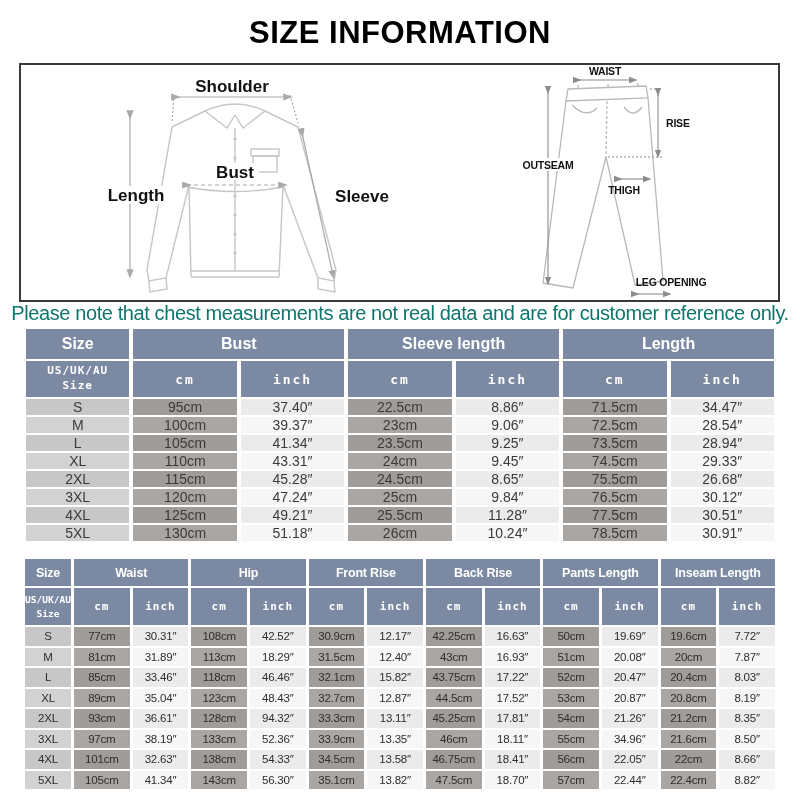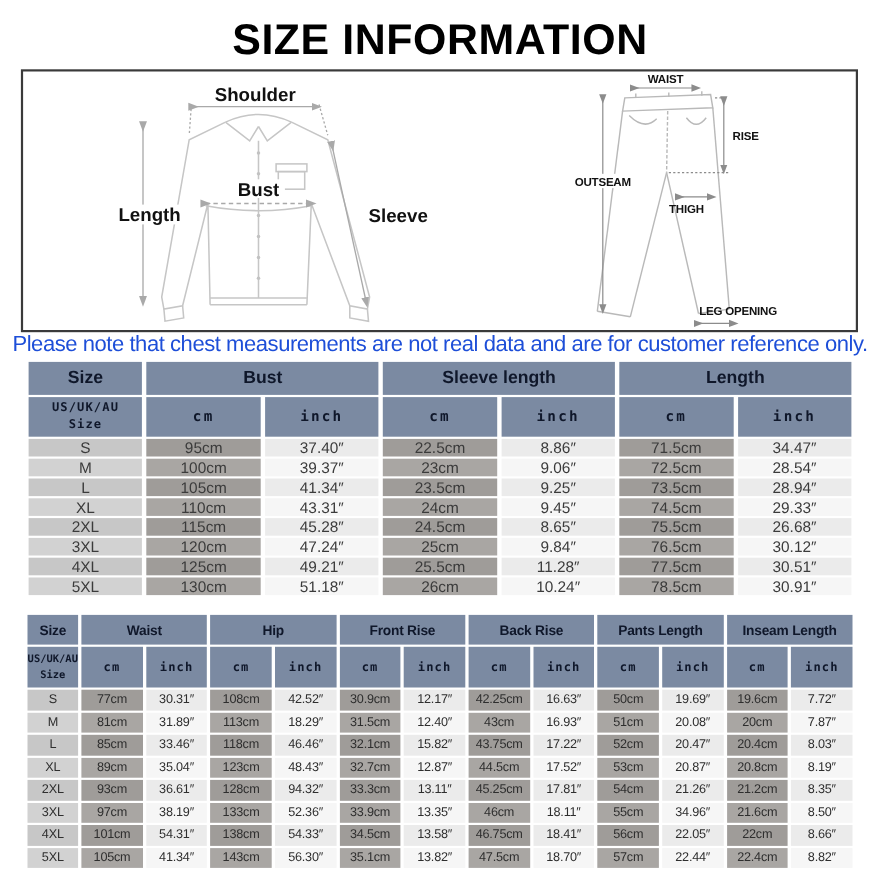--- a/index.html
+++ b/index.html
@@ -2,34 +2,34 @@
 <html><head>
 <meta charset="utf-8">
 <style>
   html,body{margin:0;padding:0;}
   body{
     width:800px;height:800px;background:#fff;position:relative;
     font-family:"Liberation Sans",sans-serif;overflow:hidden;
   }
   .title{
     position:absolute;top:15px;left:0;width:800px;text-align:center;
-    font-size:39px;font-weight:bold;color:#000;letter-spacing:.5px;
+    font-size:31px;font-weight:bold;color:#000;letter-spacing:.5px;
   }
   .diagram-box{
     position:absolute;left:19px;top:63px;width:761px;height:239px;
     border:2px solid #3a3a3a;box-sizing:border-box;display:flex;background:#fff;
   }
   .diagram-box svg{display:block;}
   .note{
     position:absolute;top:302px;left:0;width:800px;text-align:center;
-    font-size:20px;color:#1d4ed8;white-space:nowrap;letter-spacing:-.4px;
+    font-size:20px;color:#0f766e;white-space:nowrap;letter-spacing:-.4px;
   }
   table{border-collapse:separate;table-layout:fixed;position:absolute;left:22px;background:#fff;}
   th,td{padding:0;text-align:center;vertical-align:middle;overflow:hidden;}
-  th.group,th.sub,th.subsize{background:#7b8aa2;color:#0f172a;}
+  th.group,th.sub,th.subsize{background:#7b8aa2;color:#ffffff;}
   
   .t1{top:327px;width:756px;border-spacing:4px 2px;}
   .t1 th.group{height:30px;font-size:16px;font-weight:bold;}
   .t1 th.sub{height:36px;font-family:"DejaVu Sans Mono",monospace;font-weight:bold;font-size:13px;letter-spacing:2px;}
   .t1 th.subsize{height:36px;font-family:"DejaVu Sans Mono",monospace;font-weight:bold;font-size:11px;letter-spacing:1px;white-space:pre-line;line-height:1.35;}
   .t1 td{height:15.5px;font-size:14px;color:#3b3b3b;}
   
   .t2{top:557px;width:756px;border-spacing:3px 2px;}
   .t2 th.group{height:27px;font-size:12.5px;font-weight:bold;letter-spacing:-.2px;}
   .t2 th.sub{height:37px;font-family:"DejaVu Sans Mono",monospace;font-weight:bold;font-size:11px;letter-spacing:1px;}
@@ -356,21 +356,21 @@
         <td class="c-cm">46cm</td>
         <td class="c-inch">18.11″</td>
         <td class="c-cm">55cm</td>
         <td class="c-inch">34.96″</td>
         <td class="c-cm">21.6cm</td>
         <td class="c-inch">8.50″</td>
       </tr>
       <tr>
         <td class="c-size">4XL</td>
         <td class="c-cm">101cm</td>
-        <td class="c-inch">54.31″</td>
+        <td class="c-inch">32.63″</td>
         <td class="c-cm">138cm</td>
         <td class="c-inch">54.33″</td>
         <td class="c-cm">34.5cm</td>
         <td class="c-inch">13.58″</td>
         <td class="c-cm">46.75cm</td>
         <td class="c-inch">18.41″</td>
         <td class="c-cm">56cm</td>
         <td class="c-inch">22.05″</td>
         <td class="c-cm">22cm</td>
         <td class="c-inch">8.66″</td>

